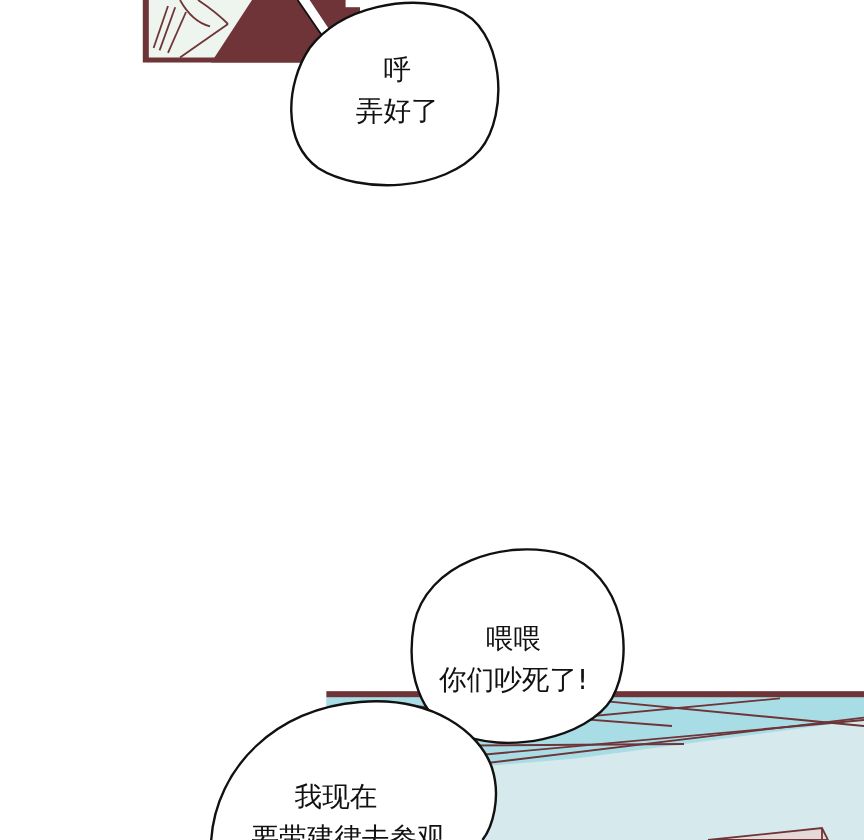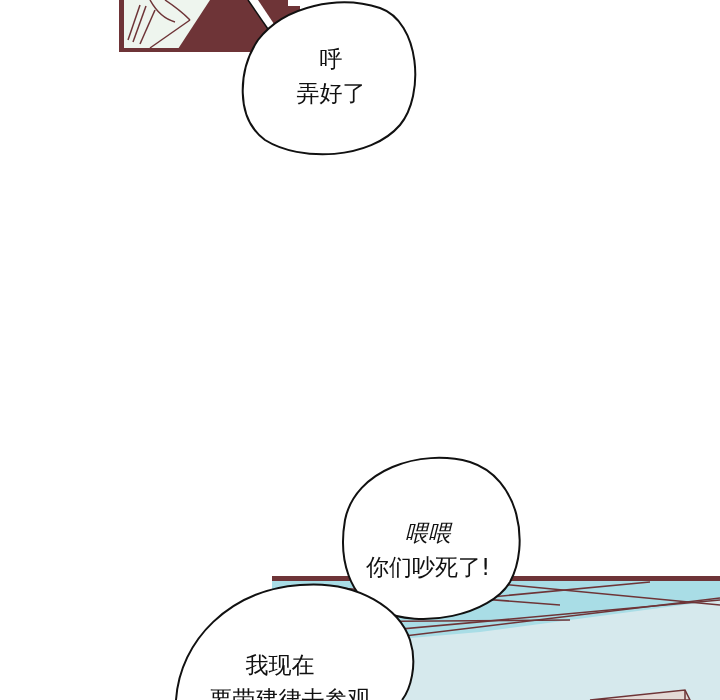--- a/index.html
+++ b/index.html
@@ -63,20 +63,20 @@
     <path d="M176,700 C180,640 230,590 300,585 C360,580 400,610 410,640 C418,665 410,690 402,700"></path>
   </g>
 </svg>
 
 <div>
   <div class="bubble-text" style="left:331px; top:42px;">呼</div>
   <div class="bubble-text" style="left:331px; top:76px;">弄好了</div>
 </div>
 
 <div>
-  <div class="bubble-text" style="left:428px; top:516px;font-style:italic;">喂喂</div>
+  <div class="bubble-text" style="left:428px; top:516px;">喂喂</div>
   <div class="bubble-text" style="left:428px; top:550px;text-align:right;">你们吵死了!</div>
 </div>
 
 <div>
   <div class="bubble-text" style="left:280px; top:648px;">我现在</div>
   <div class="bubble-text" style="left:290px; top:682px;">要带建律去参观</div>
 </div>
 
 </body></html>

